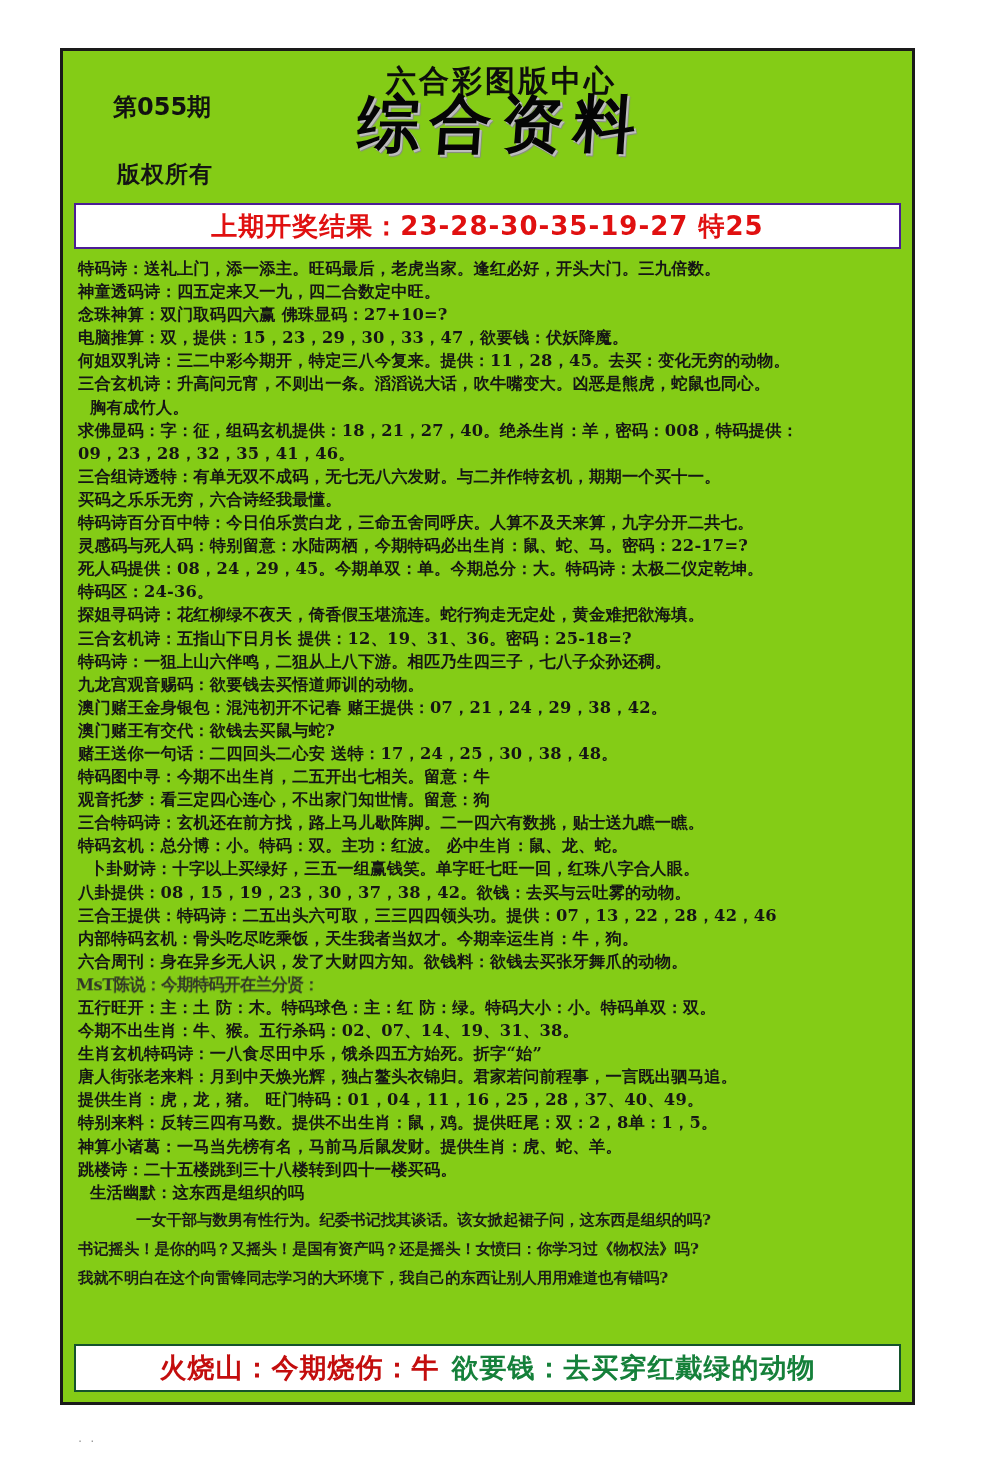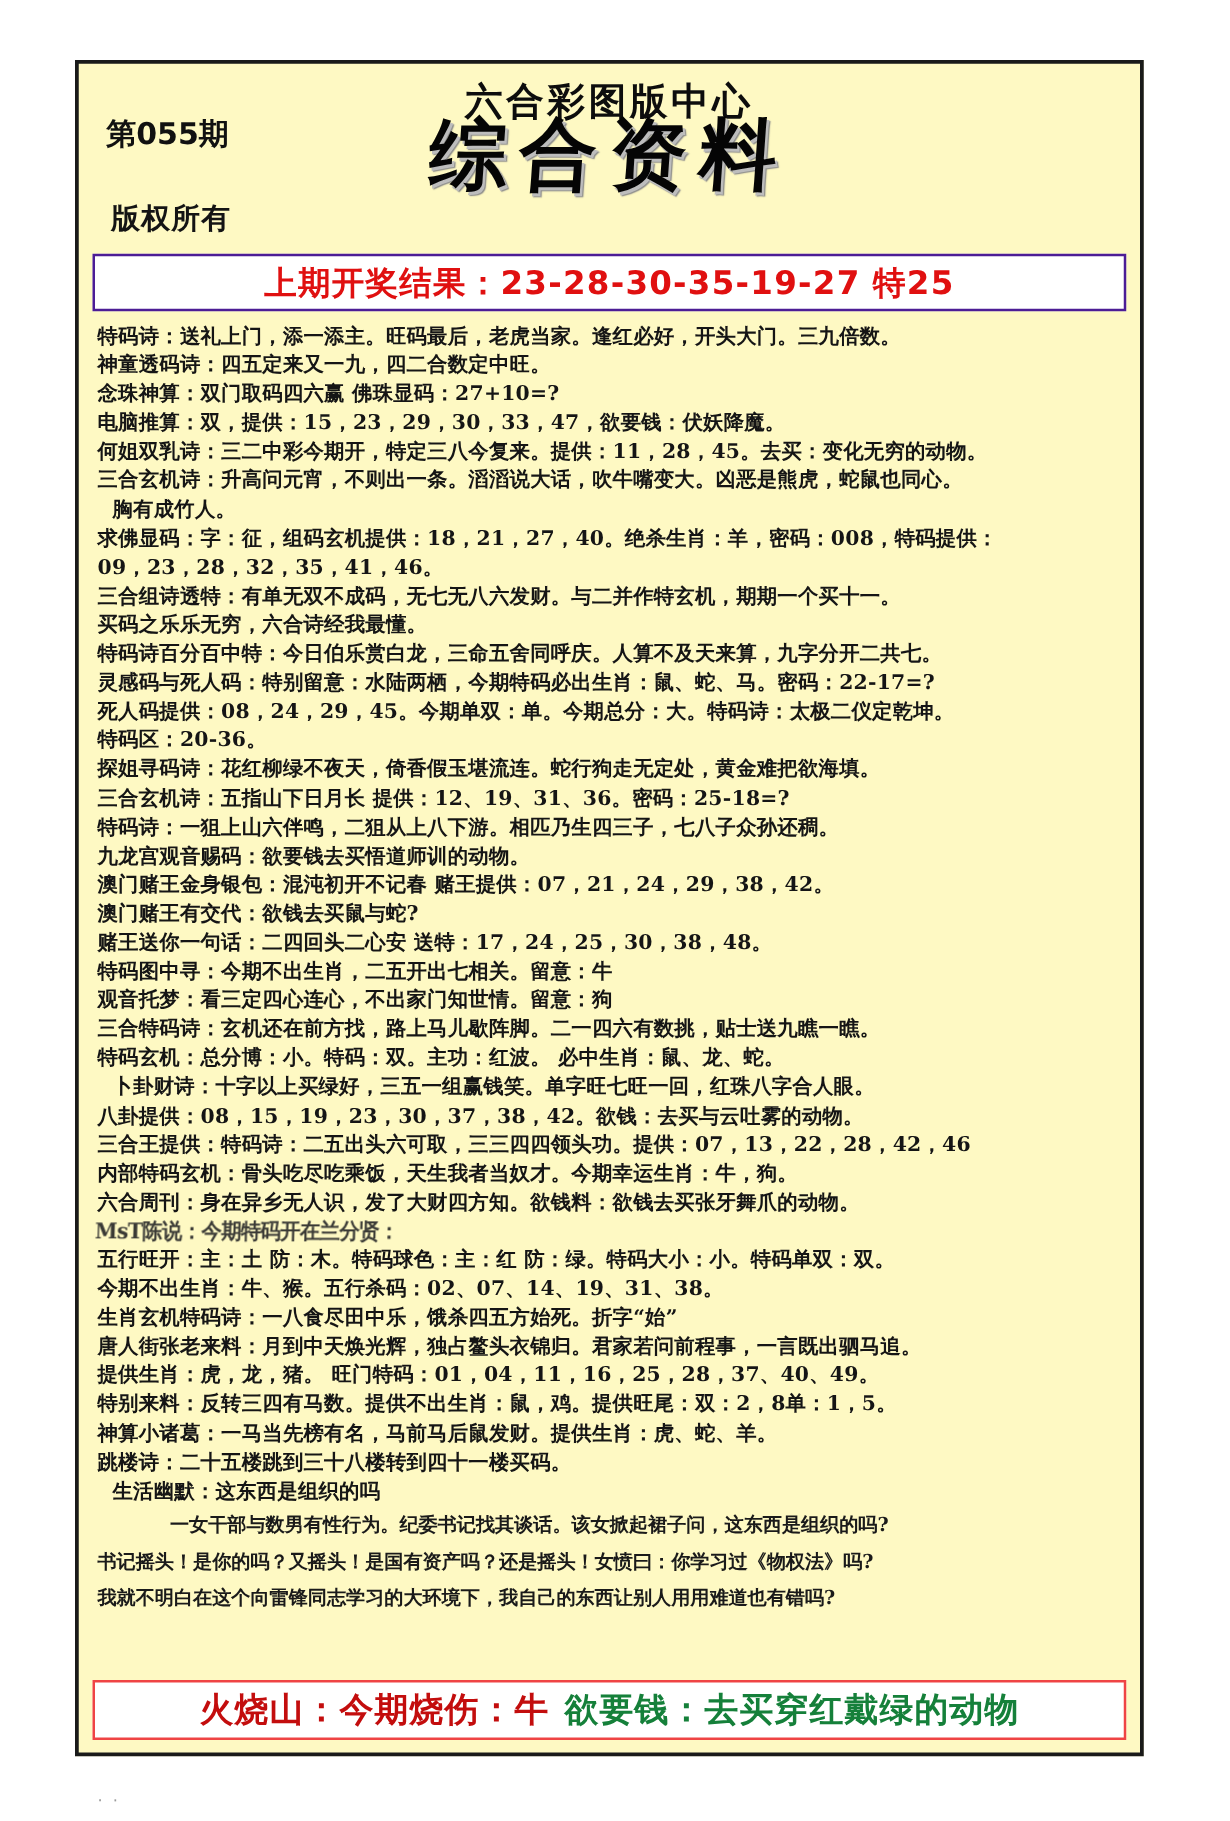--- a/index.html
+++ b/index.html
@@ -16,22 +16,23 @@
   }
 
   
   #sheet {
     position: absolute;
     left: 60px;
     top: 48px;
     width: 855px;
     height: 1357px;
     border: 3px solid #1a1a1a;
-    background: #fef9c3;
+    background: #84cc16;
     box-sizing: border-box;
+    padding-left: 28px;
   }
 
   
   .masthead {
     position: relative;
     height: 150px;
   }
   .issue-no {
     position: absolute;
     left: 22px;
@@ -156,21 +157,21 @@
   }
   .jline.first { padding-left: 62px; }
 
   
   .footer-bar {
     position: absolute;
     left: 11px;
     right: 11px;
     bottom: 10px;
     height: 48px;
-    border: 2px solid #ef4444;
+    border: 2px solid #14532d;
     box-sizing: border-box;
     display: flex;
     align-items: center;
     justify-content: center;
     background: #fff;
     gap: 4px;
   }
   .footer-red {
     color: #c30d0d;
     font-size: 27px;
@@ -226,21 +227,21 @@
         <div class="tline">何姐双乳诗：三二中彩今期开，特定三八今复来。提供：11，28，45。去买：变化无穷的动物。</div>
         <div class="tline">三合玄机诗：升高问元宵，不则出一条。滔滔说大话，吹牛嘴变大。凶恶是熊虎，蛇鼠也同心。</div>
         <div class="tline indent">胸有成竹人。</div>
         <div class="tline">求佛显码：字：征，组码玄机提供：18，21，27，40。绝杀生肖：羊，密码：008，特码提供：</div>
         <div class="tline">09，23，28，32，35，41，46。</div>
         <div class="tline">三合组诗透特：有单无双不成码，无七无八六发财。与二并作特玄机，期期一个买十一。</div>
         <div class="tline">买码之乐乐无穷，六合诗经我最懂。</div>
         <div class="tline">特码诗百分百中特：今日伯乐赏白龙，三命五舍同呼庆。人算不及天来算，九字分开二共七。</div>
         <div class="tline">灵感码与死人码：特别留意：水陆两栖，今期特码必出生肖：鼠、蛇、马。密码：22-17=?</div>
         <div class="tline">死人码提供：08，24，29，45。今期单双：单。今期总分：大。特码诗：太极二仪定乾坤。</div>
-        <div class="tline">特码区：20-36。</div>
+        <div class="tline">特码区：24-36。</div>
         <div class="tline">探姐寻码诗：花红柳绿不夜天，倚香假玉堪流连。蛇行狗走无定处，黄金难把欲海填。</div>
         <div class="tline">三合玄机诗：五指山下日月长 提供：12、19、31、36。密码：25-18=?</div>
         <div class="tline">特码诗：一狙上山六伴鸣，二狙从上八下游。相匹乃生四三子，七八子众孙还稠。</div>
         <div class="tline">九龙宫观音赐码：欲要钱去买悟道师训的动物。</div>
         <div class="tline">澳门赌王金身银包：混沌初开不记春 赌王提供：07，21，24，29，38，42。</div>
         <div class="tline">澳门赌王有交代：欲钱去买鼠与蛇?</div>
         <div class="tline">赌王送你一句话：二四回头二心安 送特：17，24，25，30，38，48。</div>
         <div class="tline">特码图中寻：今期不出生肖，二五开出七相关。留意：牛</div>
         <div class="tline">观音托梦：看三定四心连心，不出家门知世情。留意：狗</div>
         <div class="tline">三合特码诗：玄机还在前方找，路上马儿歇阵脚。二一四六有数挑，贴士送九瞧一瞧。</div>

